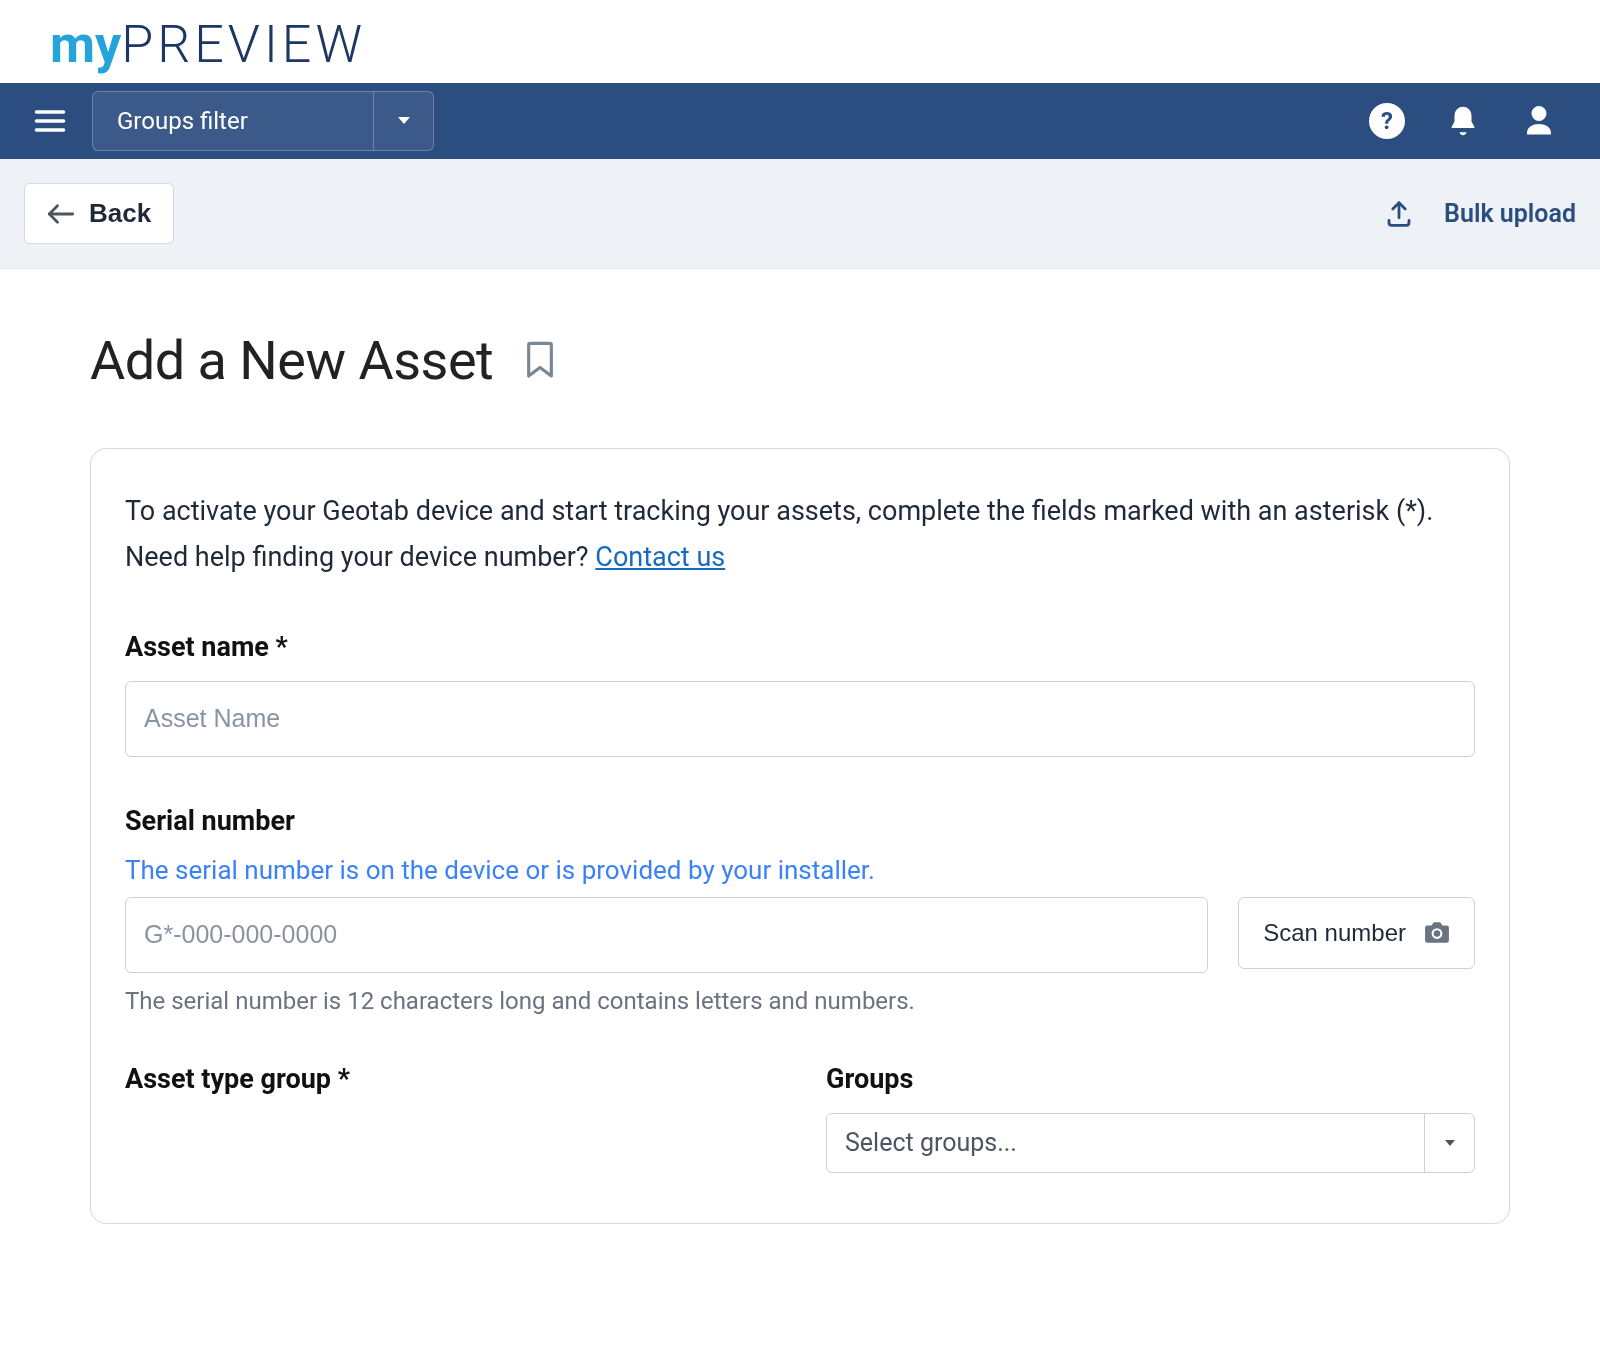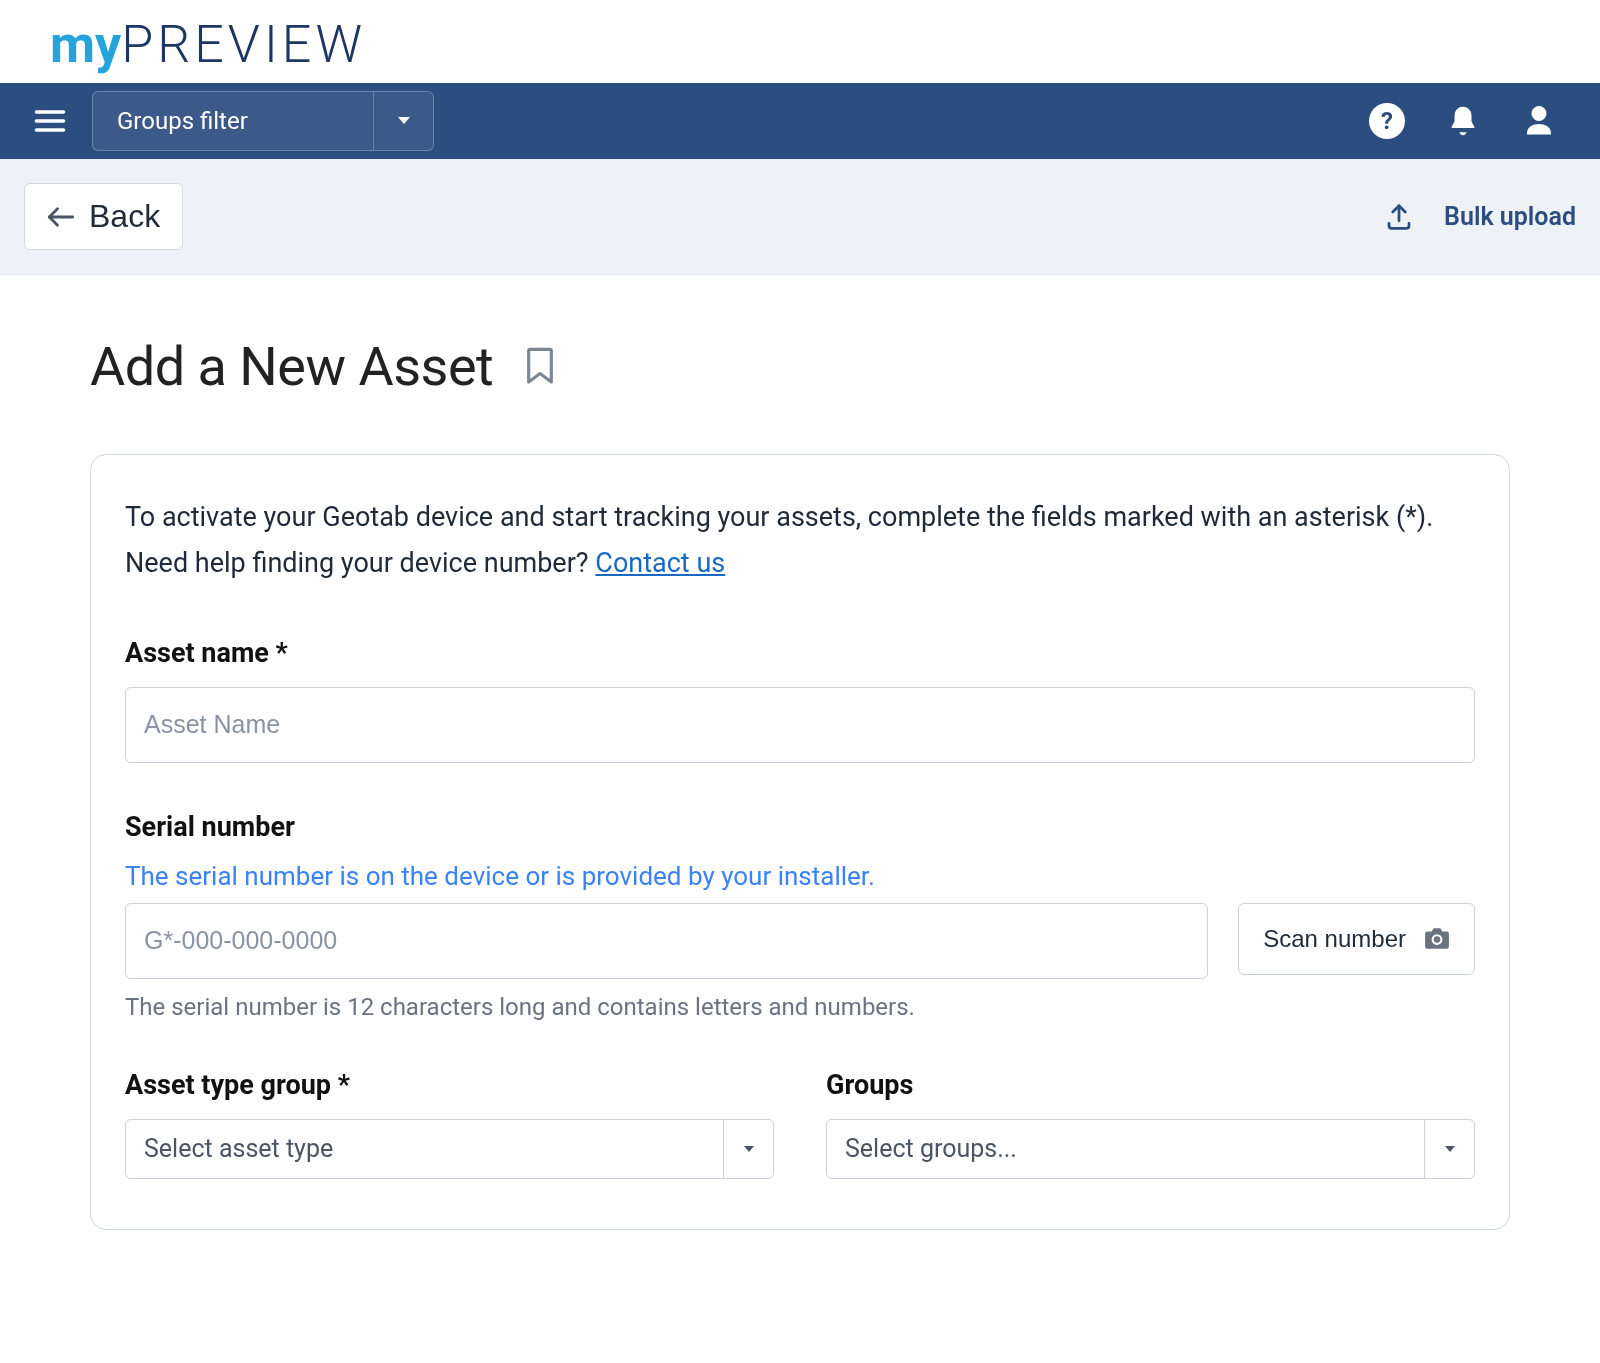--- a/index.html
+++ b/index.html
@@ -47,21 +47,21 @@
   
   .actionbar {
     background:#eef2f7;
     border-bottom:1px solid #e2e6ed;
     display:flex; align-items:center; justify-content:space-between;
     padding:24px 24px;
   }
   .back-btn {
     display:flex; align-items:center; gap:14px;
     background:#fff; border:1px solid #d4d9e0; border-radius:6px;
-    padding:14px 22px; font-size:32px; color:#1f2937; cursor:pointer;
+    padding:14px 22px; font-size:26px; color:#1f2937; cursor:pointer;font-weight:bold;
   }
   .actionbar-right { display:flex; align-items:center; gap:36px; }
   .bulk-upload {
     display:flex; align-items:center; gap:30px;
     color:#2b4d80; font-size:25px; font-weight:600; cursor:pointer;
   }
   .save-btn {
     display:flex; align-items:center; gap:16px;
     background:#1769c2; color:#fff; border:none; border-radius:6px;
     padding:16px 26px; font-size:25px; font-weight:600; cursor:pointer;
@@ -216,28 +216,20 @@
               <path fill="#6b7280" d="M9 0l-2 3H3a2 2 0 0 0-2 2v12a2 2 0 0 0 2 2h18a2 2 0 0 0 2-2V5a2 2 0 0 0-2-2h-4l-2-3H9zm3 5.5A5 5 0 1 1 7 10.5 5 5 0 0 1 12 5.5zm0 2A3 3 0 1 0 15 10.5 3 3 0 0 0 12 7.5z"></path>
             </svg>
         </button>
       </div>
       <div class="field-hint">The serial number is 12 characters long and contains letters and numbers.</div>
     </div>
 
     <div class="two-col">
       <div class="col">
         <label class="field-label">Asset type group *</label>
-        <div class="select-wrap">
-          <div class="sel-label">Select asset type</div>
-          <div class="sel-caret">
-            <svg width="12" height="8" viewBox="0 0 12 8">
-                <path d="M1 1 L6 7 L11 1 Z" fill="#4b5563"></path>
-              </svg>
-          </div>
-        </div>
       </div>
       <div class="col">
         <label class="field-label">Groups</label>
         <div class="select-wrap">
           <div class="sel-label placeholder">Select groups...</div>
           <div class="sel-caret">
             <svg width="12" height="8" viewBox="0 0 12 8">
                 <path d="M1 1 L6 7 L11 1 Z" fill="#4b5563"></path>
               </svg>
           </div>

